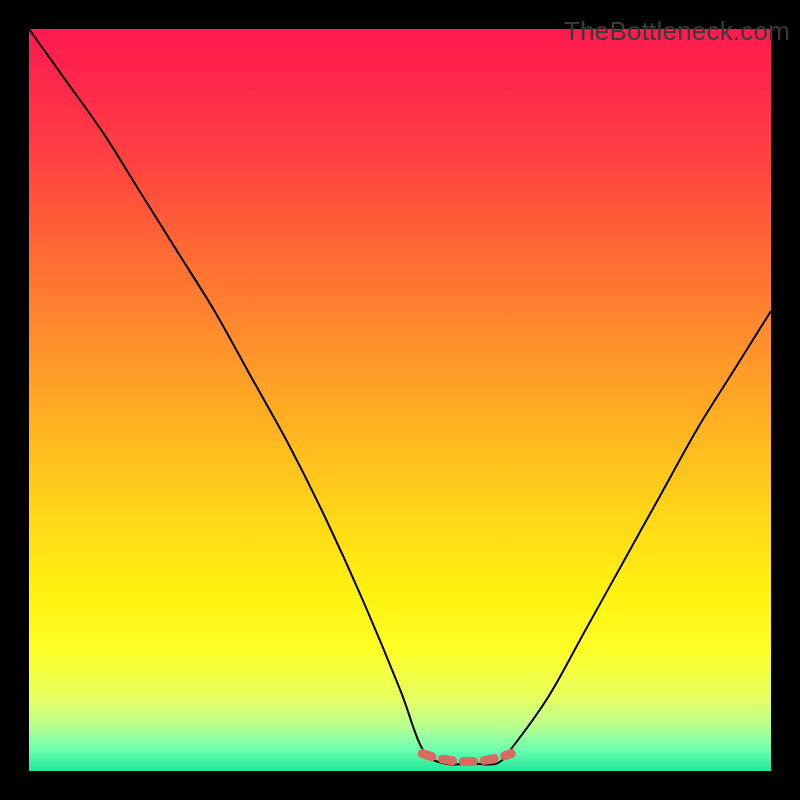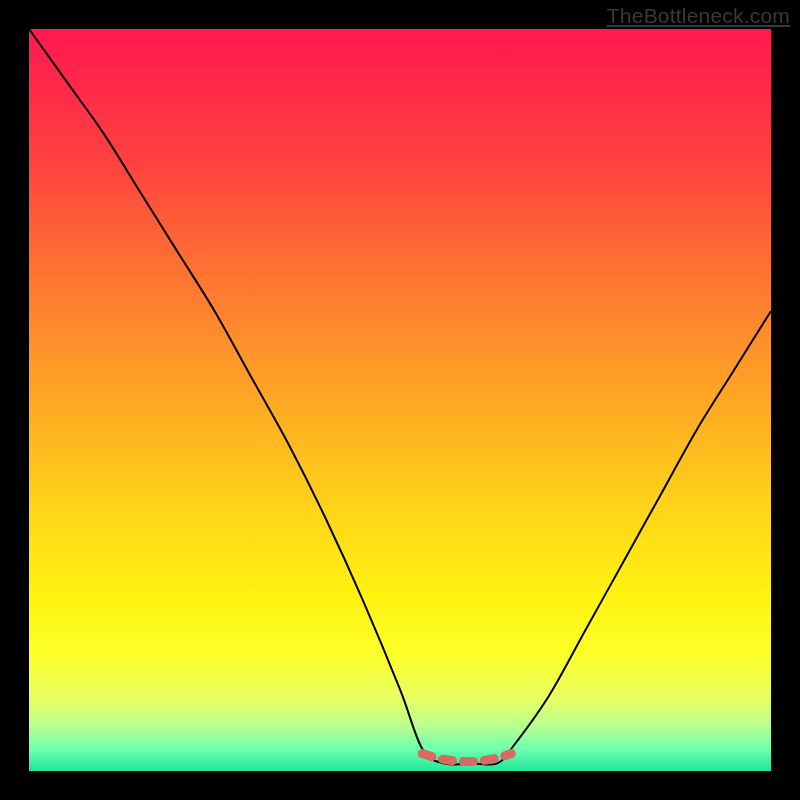--- a/index.html
+++ b/index.html
@@ -33,28 +33,27 @@
       #ffd818 66%,
       #fff210 76%,
       #fdff28 84%,
       #e8ff60 90%,
       #b8ff90 94%,
       #6fffb0 97%,
       #20e89a 100%);
   }
   .watermark {
     position: absolute;
-    top: 4px;
+    top: 16px;
     right: 10px;
     color: #3a3a3a;
-    font-size: 21px;
+    font-size: 26px;
     font-weight: 500;
     letter-spacing: 0.2px;
     z-index: 5;
-    text-decoration: underline;
   }
   svg.curves {
     position: absolute;
     left: 0;
     top: 0;
     width: 742px;
     height: 742px;
     overflow: visible;
   }
   .curve-main {

